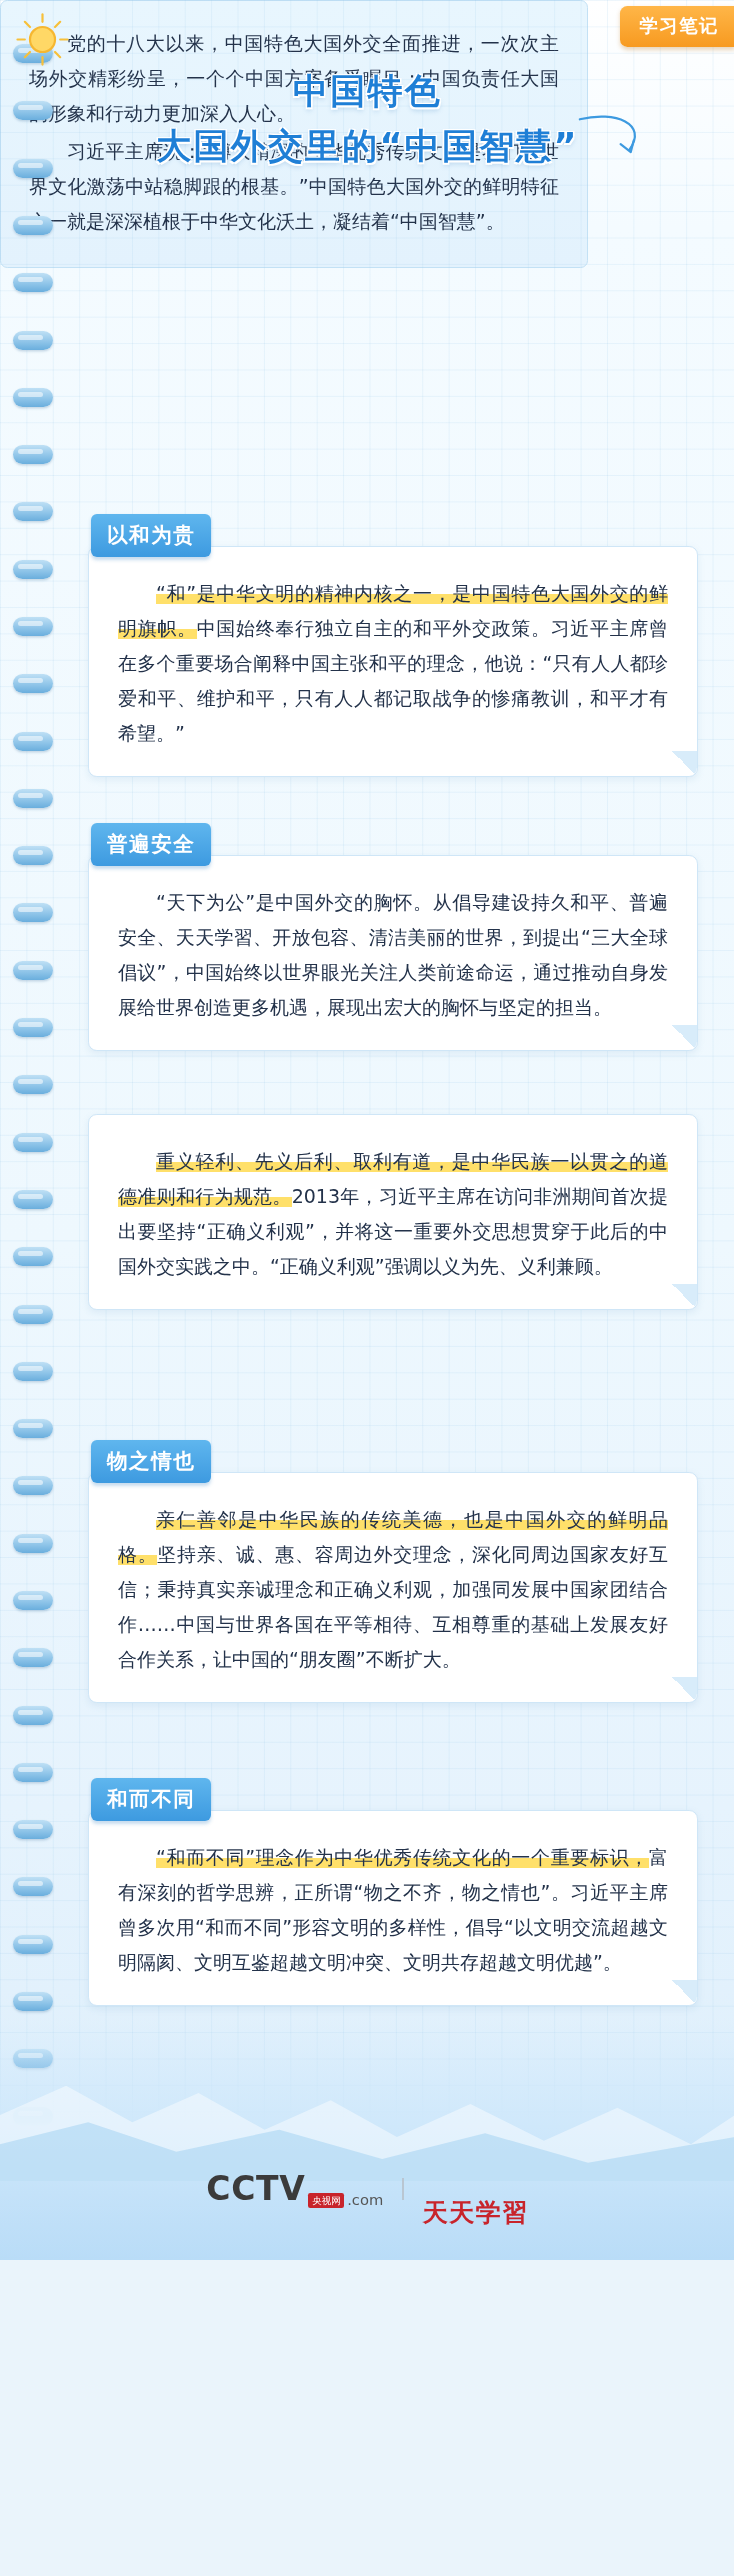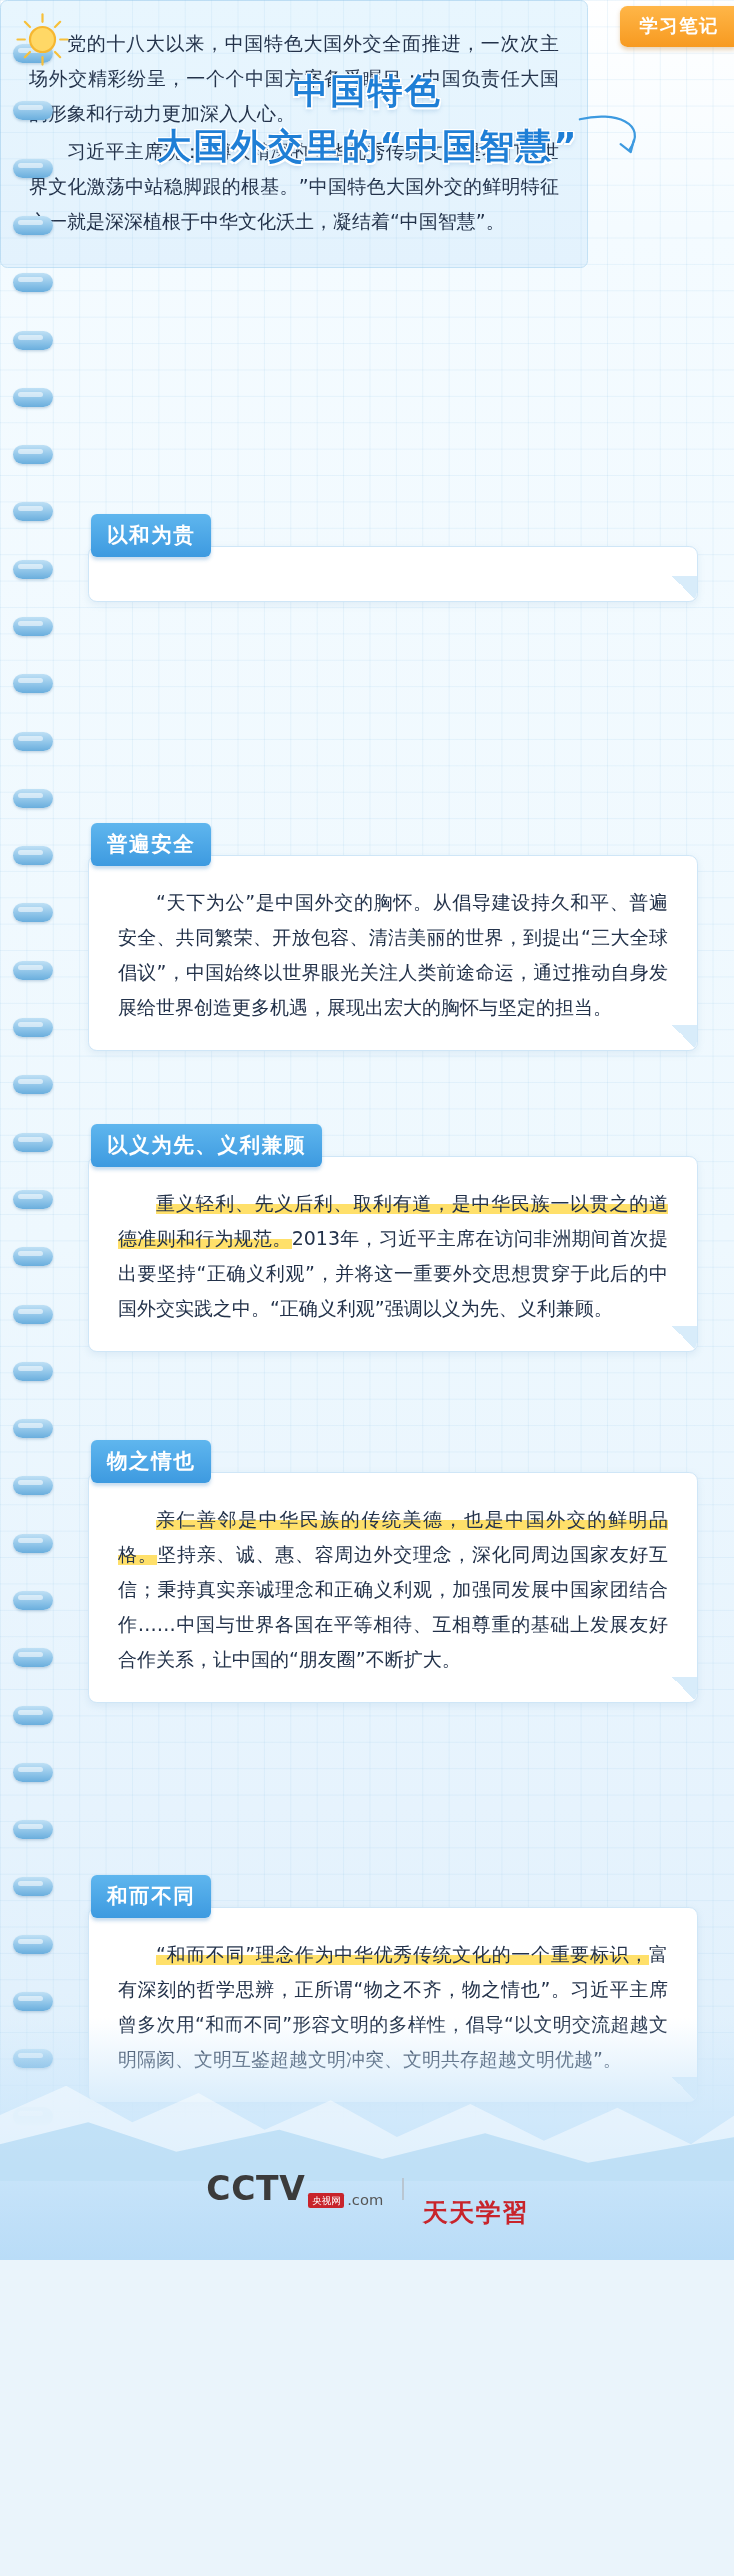--- a/index.html
+++ b/index.html
@@ -269,49 +269,49 @@
   </div>
 
   <div class="intro-card">
     <p>党的十八大以来，中国特色大国外交全面推进，一次次主场外交精彩纷呈，一个个中国方案备受瞩目；中国负责任大国的形象和行动力更加深入人心。</p>
     <p>习近平主席说：“博大精深的中华优秀传统文化是我们在世界文化激荡中站稳脚跟的根基。”中国特色大国外交的鲜明特征之一就是深深植根于中华文化沃土，凝结着“中国智慧”。</p>
   </div>
 
   <div class="section" id="sec0" style="top:514px;">
     <div class="sec-title">以和为贵</div>
     <div class="sec-body">
+      <p><span class="hl">“和”是中华文明的精神内核之一，是中国特色大国外交的鲜明旗帜。</span><span>中国始终奉行独立自主的和平外交政策。习近平主席曾在多个重要场合阐释中国主张和平的理念，他说：“只有人人都珍爱和平、维护和平，只有人人都记取战争的惨痛教训，和平才有希望。”</span></p>
       <div class="corner"></div>
     </div>
   </div>
 
   <div class="section" id="sec1" style="top:823px;">
     <div class="sec-title">普遍安全</div>
     <div class="sec-body">
-      <p>“天下为公”是中国外交的胸怀。从倡导建设持久和平、普遍安全、共同繁荣、开放包容、清洁美丽的世界，到提出“三大全球倡议”，中国始终以世界眼光关注人类前途命运，通过推动自身发展给世界创造更多机遇，展现出宏大的胸怀与坚定的担当。</p>
+      <p>“天下为公”是中国外交的胸怀。从倡导建设持久和平、普遍安全、天天学習、开放包容、清洁美丽的世界，到提出“三大全球倡议”，中国始终以世界眼光关注人类前途命运，通过推动自身发展给世界创造更多机遇，展现出宏大的胸怀与坚定的担当。</p>
       <div class="corner"></div>
     </div>
   </div>
 
   <div class="section" id="sec2" style="top:1124px;">
-    <div class="sec-title">以义为先、义利兼顾</div>
     <div class="sec-body">
       <p><span class="hl">重义轻利、先义后利、取利有道，是中华民族一以贯之的道德准则和行为规范。</span><span>2013年，习近平主席在访问非洲期间首次提出要坚持“正确义利观”，并将这一重要外交思想贯穿于此后的中国外交实践之中。“正确义利观”强调以义为先、义利兼顾。</span></p>
       <div class="corner"></div>
     </div>
   </div>
 
   <div class="section" id="sec3" style="top:1440px;">
     <div class="sec-title">物之情也</div>
     <div class="sec-body">
       <p><span class="hl">亲仁善邻是中华民族的传统美德，也是中国外交的鲜明品格。</span><span>坚持亲、诚、惠、容周边外交理念，深化同周边国家友好互信；秉持真实亲诚理念和正确义利观，加强同发展中国家团结合作……中国与世界各国在平等相待、互相尊重的基础上发展友好合作关系，让中国的“朋友圈”不断扩大。</span></p>
       <div class="corner"></div>
     </div>
   </div>
 
-  <div class="section" id="sec4" style="top:1875px;">
+  <div class="section" id="sec4" style="top:1778px;">
     <div class="sec-title">和而不同</div>
     <div class="sec-body">
       <p><span class="hl">“和而不同”理念作为中华优秀传统文化的一个重要标识，</span><span>富有深刻的哲学思辨，正所谓“物之不齐，物之情也”。习近平主席曾多次用“和而不同”形容文明的多样性，倡导“以文明交流超越文明隔阂、文明互鉴超越文明冲突、文明共存超越文明优越”。</span></p>
       <div class="corner"></div>
     </div>
   </div>
 
   <div class="footer">
     <div class="footer-deco">
       <svg width="735" height="110" viewBox="0 0 1000 150" preserveAspectRatio="none">

